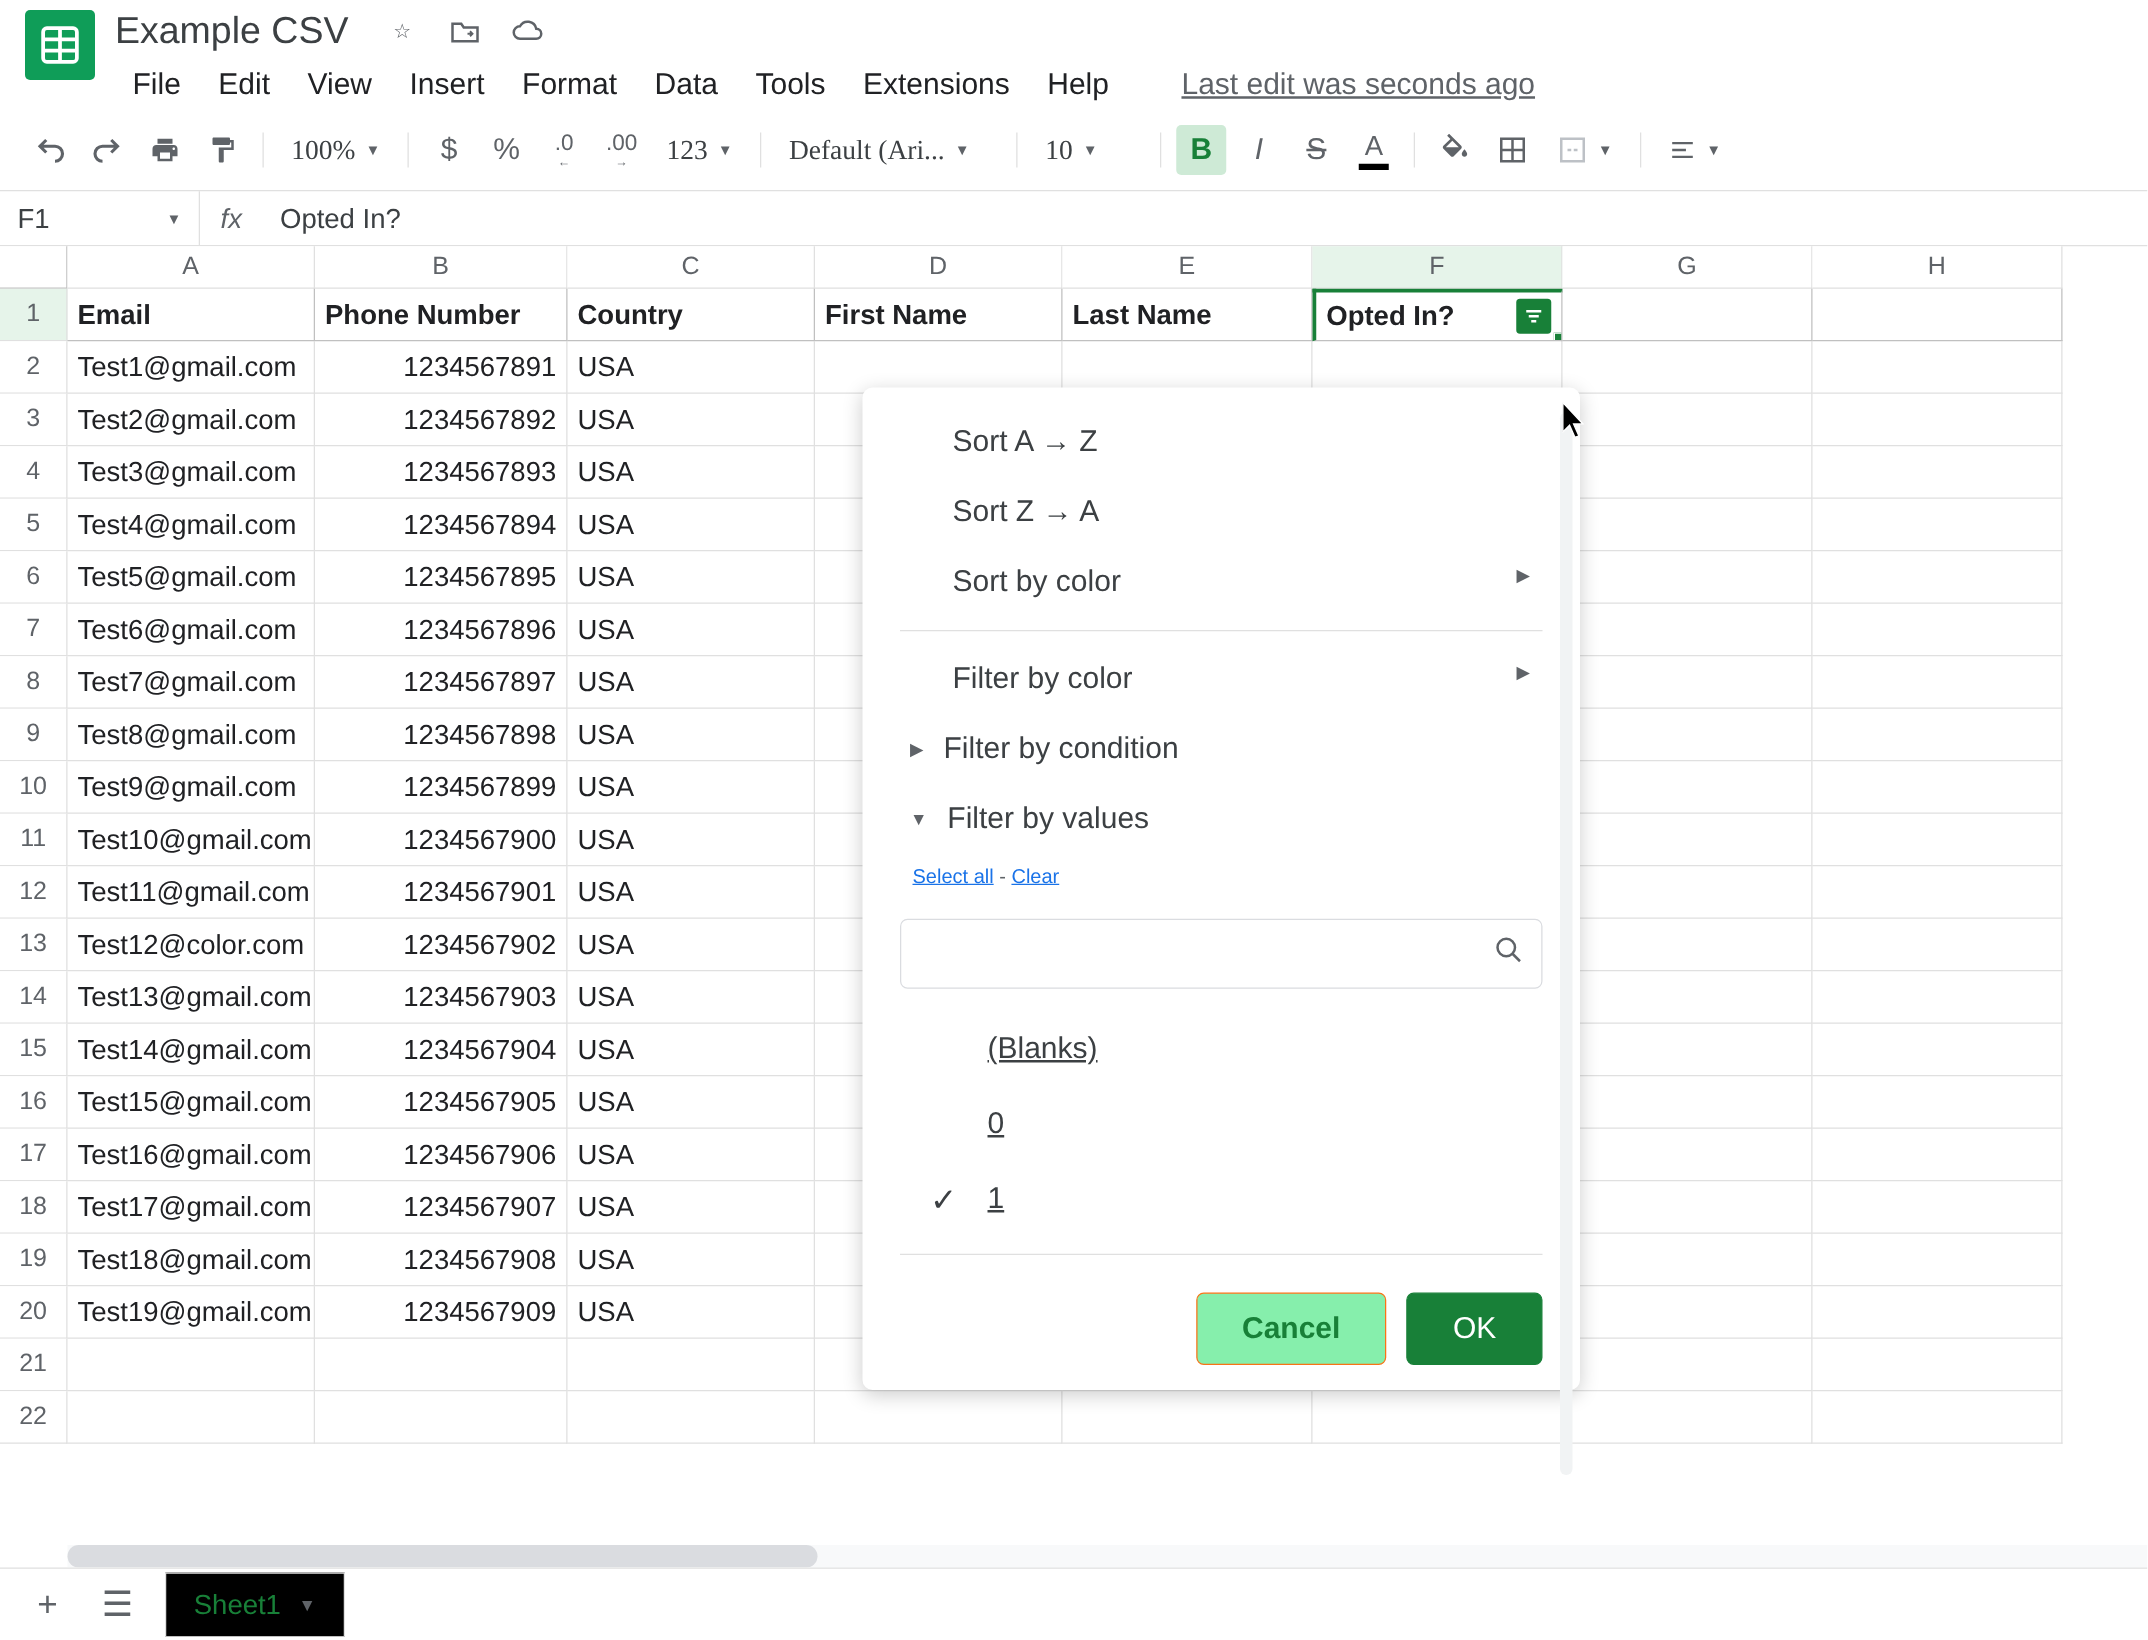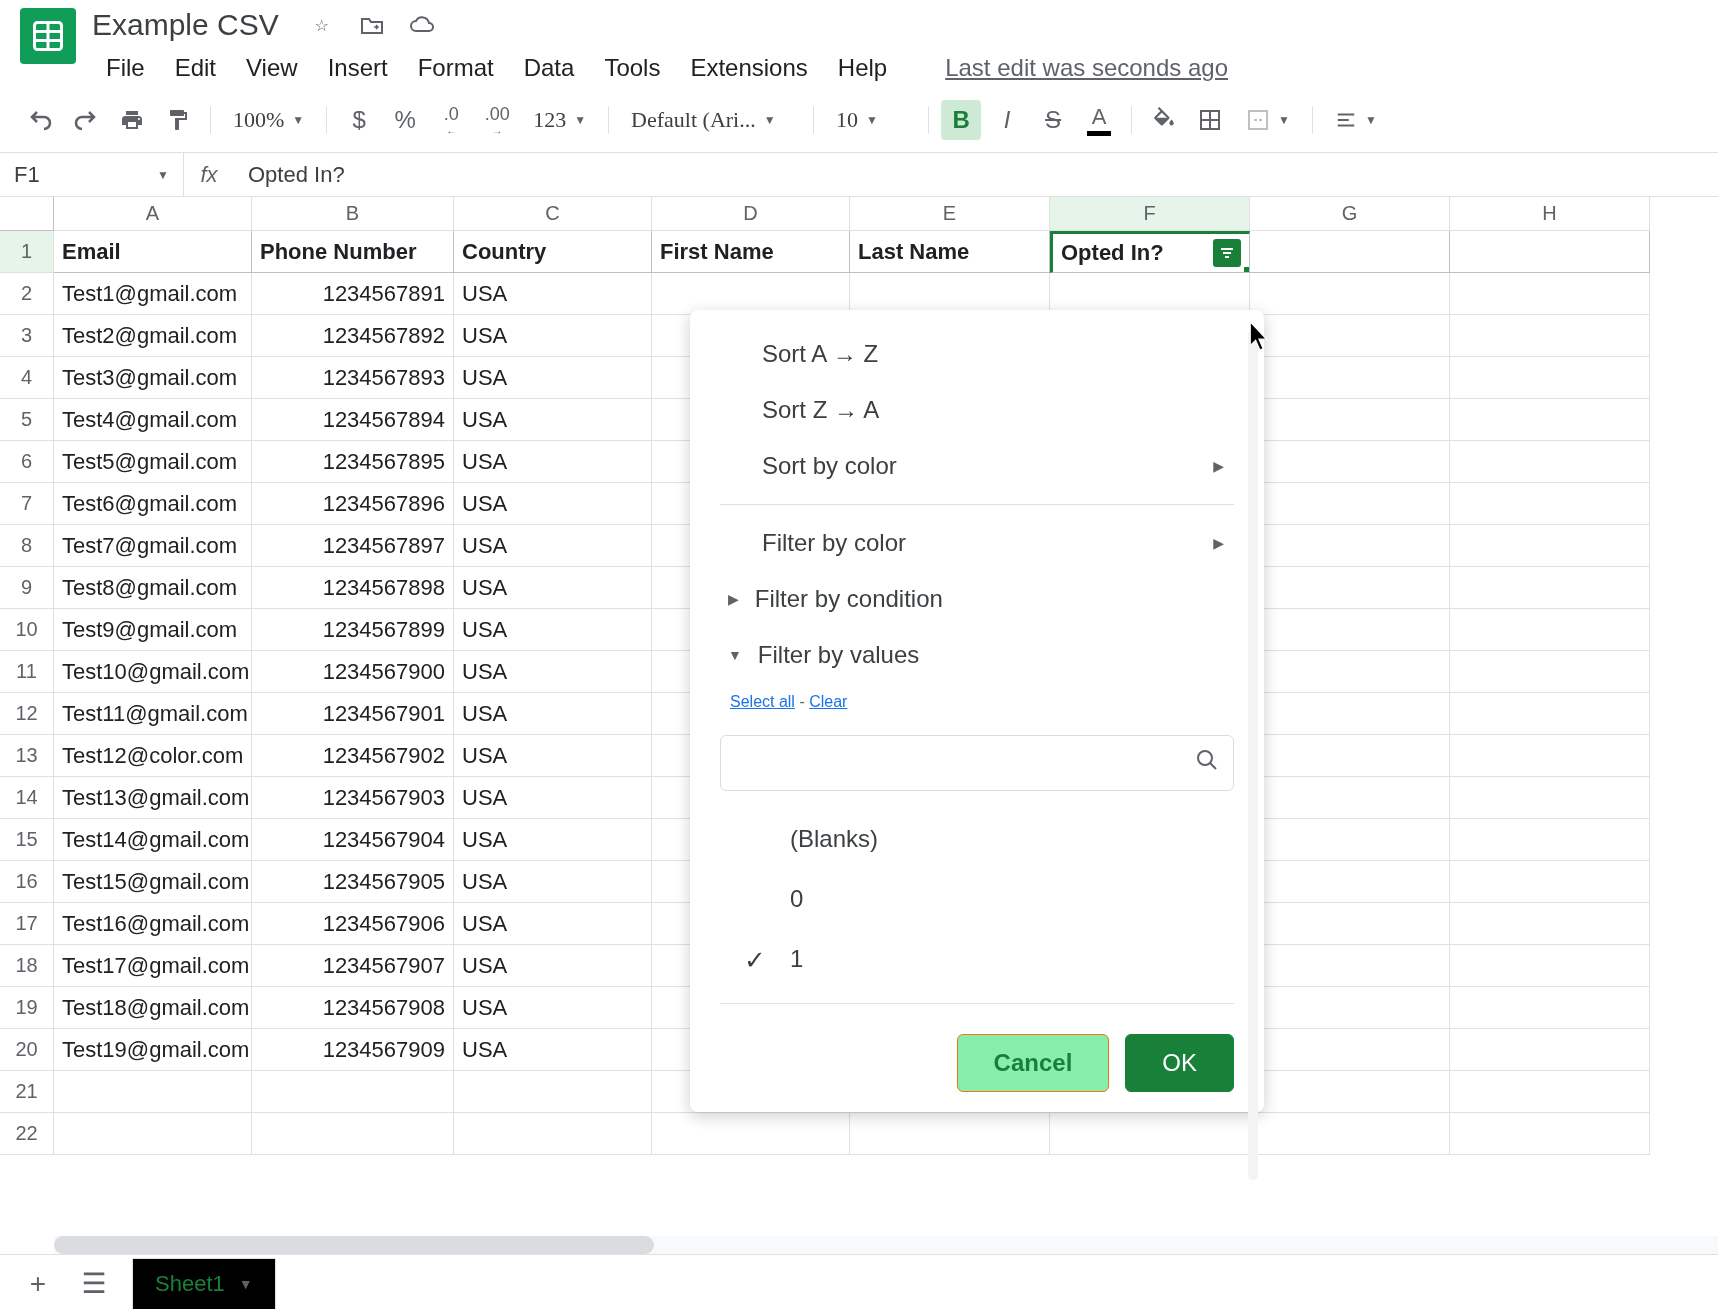--- a/index.html
+++ b/index.html
@@ -23,21 +23,21 @@
 .tb-btn { width: 40px; height: 40px; display: flex; align-items: center; justify-content: center; color: #5f6368; border-radius: 4px; cursor: pointer; }
 .tb-sep { width: 1px; height: 28px; background: #e0e0e0; margin: 0 6px; }
 .tb-select { display: flex; align-items: center; gap: 8px; padding: 6px 10px; font-size: 22px; color: #3c4043; cursor: pointer; font-family: Liberation Serif, serif; }
 .tb-select .carrot { font-size: 12px; color: #5f6368; }
 .bold-btn { background: #ceead6; color: #188038; border-radius: 4px; font-weight: bold; }
 .text-color { display: flex; flex-direction: column; align-items: center; gap: 1px; }
 .text-color-bar { width: 24px; height: 5px; background: #000; }
 
 
 .formula-bar { display: flex; align-items: center; border-bottom: 1px solid #e0e0e0; height: 44px; }
-.cell-ref { width: 184px; padding: 0 14px; font-size: 22px; color: #3c4043; display: flex; justify-content: space-between; align-items: center; border-right: 1px solid #e0e0e0; height: 100%; }
+.cell-ref { width: 160px; padding: 0 14px; font-size: 22px; color: #3c4043; display: flex; justify-content: space-between; align-items: center; border-right: 1px solid #e0e0e0; height: 100%; }
 .fx { width: 50px; display: flex; align-items: center; justify-content: center; font-style: italic; color: #5f6368; font-size: 22px; }
 .formula-input { flex: 1; padding: 0 14px; font-size: 22px; color: #3c4043; }
 
 
 .grid-area { position: relative; }
 .grid { display: grid; grid-template-columns: 54px 198px 202px 198px 198px 200px 200px 200px 200px; }
 .row-header { background: #fff; border-right: 1px solid #e0e0e0; border-bottom: 1px solid #e0e0e0; display: flex; align-items: center; justify-content: center; font-size: 20px; color: #5f6368; height: 42px; }
 .col-header { background: #fff; border-right: 1px solid #e0e0e0; border-bottom: 1px solid #e0e0e0; display: flex; align-items: center; justify-content: center; font-size: 20px; color: #5f6368; height: 34px; }
 .cell { border-right: 1px solid #e0e0e0; border-bottom: 1px solid #e0e0e0; padding: 0 8px; font-size: 22px; color: #202124; display: flex; align-items: center; height: 42px; white-space: nowrap; overflow: hidden; }
 .corner { background: #fff; border-right: 1px solid #c0c0c0; border-bottom: 1px solid #c0c0c0; height: 34px; }
@@ -45,30 +45,30 @@
 .header-cell.cell { border-right: 1px solid #c0c0c0; border-bottom: 1px solid #c0c0c0; }
 .col-sel { background: #e6f4ea; }
 .row-sel { background: #e6f4ea; }
 .num { justify-content: flex-end; }
 .active-sel { border: 3px solid #188038; position: relative; }
 .active-sel::after { content: ""; position: absolute; right: -5px; bottom: -5px; width: 9px; height: 9px; background: #188038; border: 1px solid #fff; }
 .filter-icon { margin-left: auto; width: 28px; height: 28px; background: #188038; border-radius: 3px; display: flex; align-items: center; justify-content: center; }
 
 
 .filter-menu { position: absolute; left: 690px; top: 310px; width: 574px; background: #fff; box-shadow: 0 4px 16px rgba(0,0,0,0.2); border-radius: 8px; padding: 16px 0 20px 0; z-index: 100; }
-.fm-item { padding: 14px 40px 14px 72px; font-size: 24px; color: #3c4043; display: flex; align-items: center; justify-content: space-between; cursor: pointer; }
+.fm-item { padding: 14px 40px 14px 72px; font-size: 24px; color: #3c4043; display: flex; justify-content: space-between; cursor: pointer; }
 .fm-divider { height: 1px; background: #e0e0e0; margin: 10px 30px; }
 .fm-expand { padding: 14px 40px 14px 38px; font-size: 24px; color: #3c4043; display: flex; align-items: center; gap: 16px; cursor: pointer; }
 .fm-links { padding: 10px 40px; font-size: 16px; }
 .fm-links a { color: #1a73e8; text-decoration: underline; cursor: pointer; }
 .fm-links span { color: #5f6368; }
 .fm-search { margin: 14px 30px; border: 1px solid #dadce0; border-radius: 6px; height: 56px; display: flex; align-items: center; padding: 0 14px; }
 .fm-search input { flex: 1; border: none; outline: none; font-size: 22px; }
 .fm-values { padding: 4px 40px; }
-.fm-value { padding: 16px 0 16px 60px; font-size: 24px; color: #3c4043; display: flex; align-items: flex-start; gap: 20px; cursor: pointer; position: relative; }
+.fm-value { padding: 16px 0 16px 60px; font-size: 24px; color: #3c4043; display: flex; align-items: flex-start; gap: 20px; cursor: pointer; position: relative; text-decoration: underline; }
 .fm-check { position: absolute; left: 14px; font-size: 26px; color: #3c4043; }
 .fm-buttons { display: flex; justify-content: flex-end; gap: 16px; padding: 20px 30px 0 30px; }
 .fm-btn { padding: 14px 36px; font-size: 24px; border-radius: 6px; cursor: pointer; }
 .fm-cancel { background: #86efac; border: 1px solid #f97316; color: #188038; font-weight: bold; }
 .fm-ok { background: #188038; color: #fff; border: 1px solid #188038; }
 .fm-scroll { position: absolute; right: 6px; top: 20px; width: 10px; height: 850px; background: #f1f3f4; border-radius: 5px; }
 .fm-arrow { font-size: 14px; color: #5f6368; }
 
 
 .cursor-ptr { position: absolute; left: 1250px; top: 322px; z-index: 200; font-size: 28px; }

